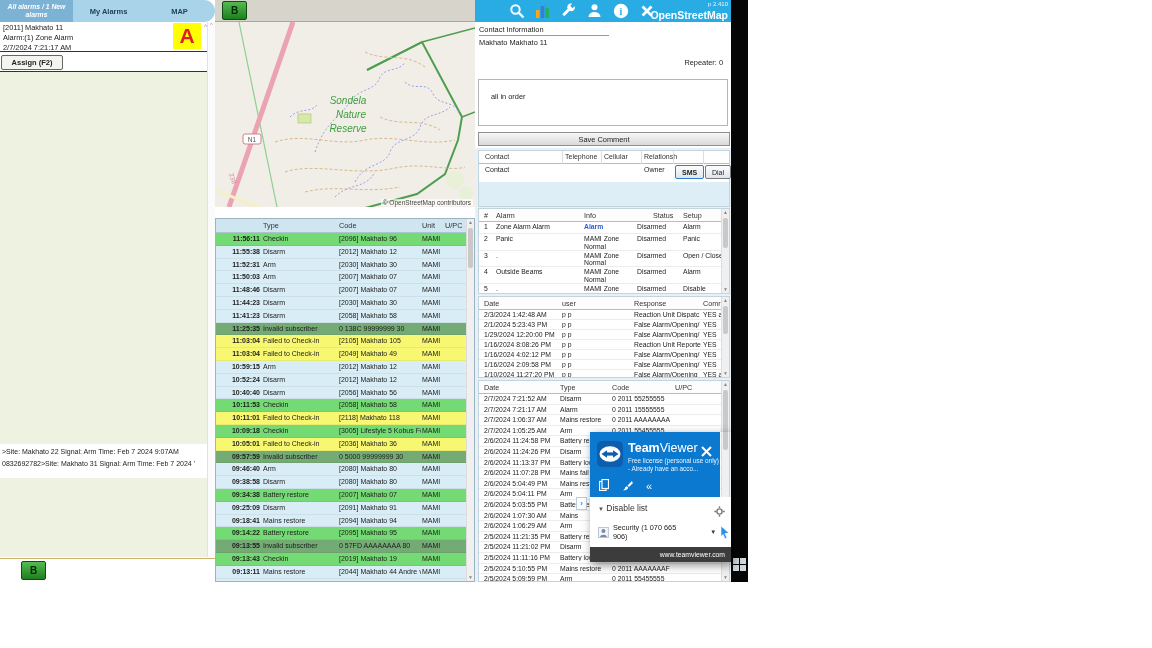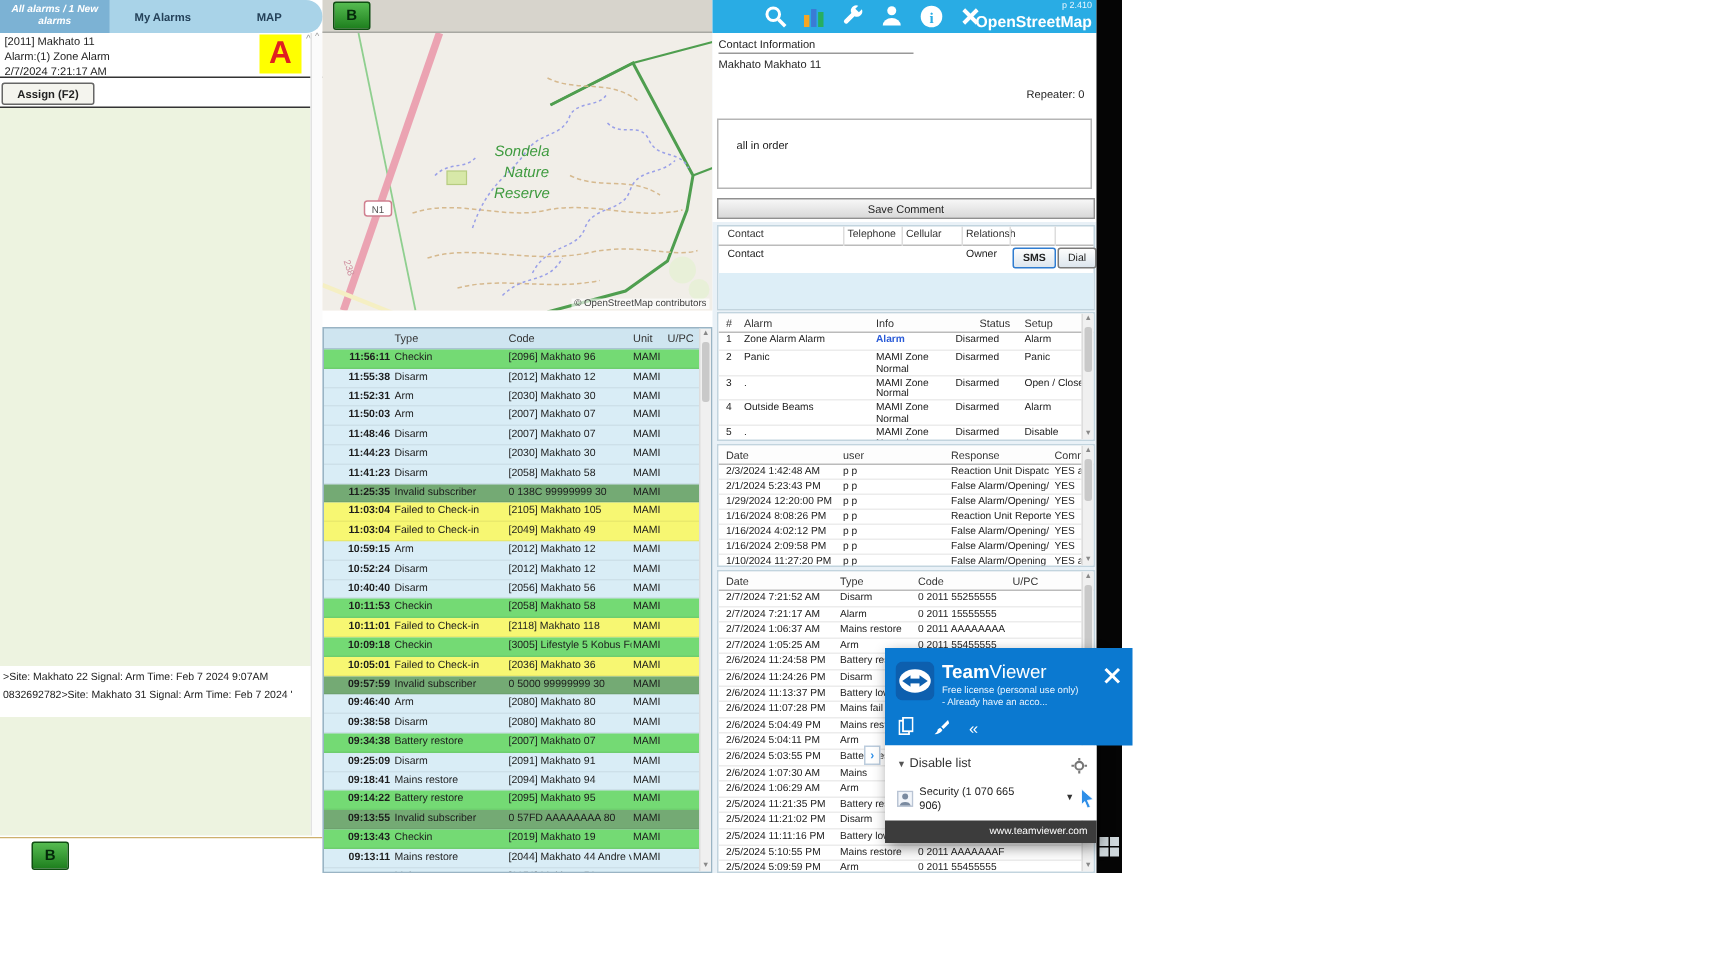--- a/index.html
+++ b/index.html
@@ -111,21 +111,21 @@
   .rp-date { left:5px; width:76px; } .rp-user { left:83px; width:70px; }
   .rp-resp { left:155px; width:68px; } .rp-comm { left:224px; width:22px; }
 
   .hist-t { left:3px; top:380px; width:252px; height:202px; }
   .hist-row { height:10.6px; } .hist-row span { top:1px; }
   .ht-date { left:5px; width:74px; } .ht-type { left:81px; width:50px; }
   .ht-code { left:133px; width:60px; }
 
   
   .tv { left:590px; top:432px; width:141px; height:130px; box-shadow:2px 3px 9px rgba(0,0,0,.45); z-index:30; }
-  .tv-blue { position:absolute; left:0; top:0; width:165px; height:65px; background:#0b79d0; }
+  .tv-blue { position:absolute; left:0; top:0; width:130px; height:65px; background:#0b79d0; }
   .tv-logo { position:absolute; left:7px; top:9px; }
   .tv-title { position:absolute; left:38px; top:9px; font-size:12.5px; color:#fff; }
   .tv-title b { font-weight:bold; }
   .tv-sub { position:absolute; left:38px; top:25px; width:92px; font-size:6.4px; line-height:7.6px; color:#e8f4ff; }
   .tv-x { position:absolute; right:7px; top:11px; width:12px; height:12px; color:#fff; }
   .tv-tools { position:absolute; left:9px; top:45px; display:flex; gap:13px; align-items:center; color:#fff; }
   .tv-guill { font-size:11px; color:#fff; line-height:10px; }
   .tv-white { position:absolute; left:0; top:65px; width:141px; height:50px; background:#fff; }
   .tv-sess { position:absolute; left:8px; top:6px; font-size:8.5px; color:#333; }
   .tv-sess .tri { font-size:6px; color:#555; }

